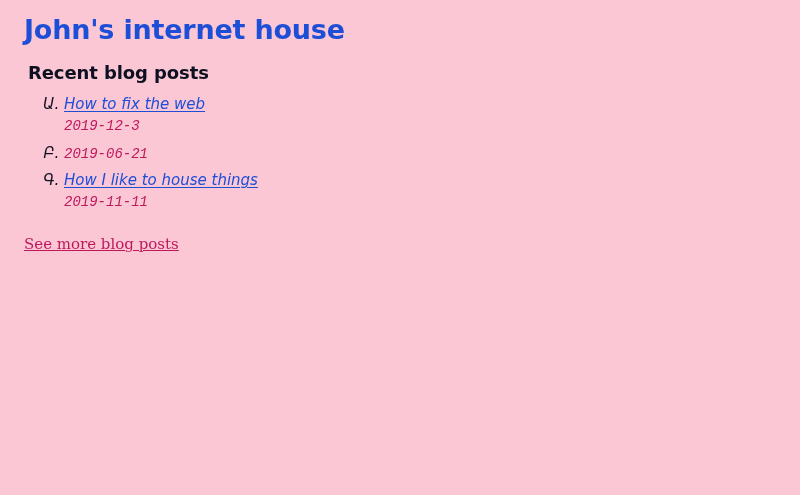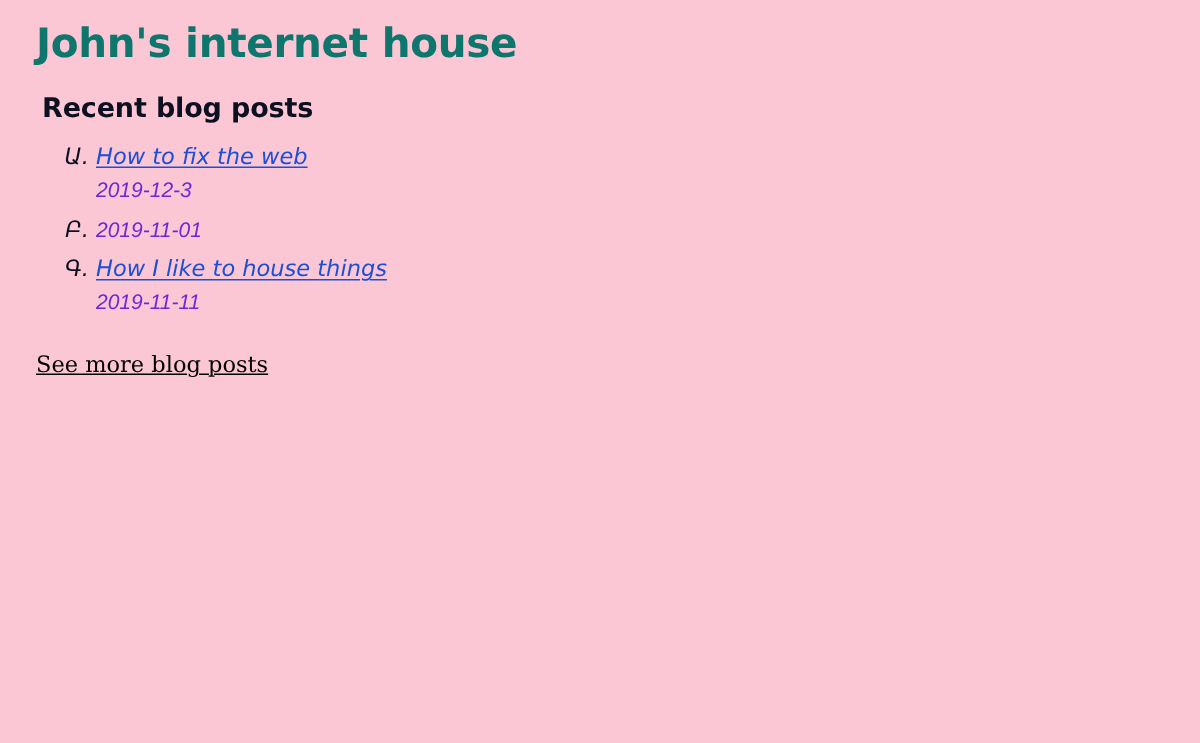--- a/index.html
+++ b/index.html
@@ -26,21 +26,21 @@
 
   
   .site-title {
     margin: 0;
     padding: 0;
     font-family: "DejaVu Sans", "Liberation Sans", sans-serif;
     font-weight: 700;
     font-size: 27px;
     line-height: 1.18;
     letter-spacing: -0.2px;
-    color: #0f766e;
+    color: #1d4ed8;
   }
 
   .section-title {
     margin: 16px 0 0 4px;
     padding: 0;
     font-family: "DejaVu Sans", "Liberation Sans", sans-serif;
     font-weight: 700;
     font-size: 18px;
     line-height: 1.2;
     letter-spacing: -0.1px;
@@ -72,40 +72,40 @@
     font-size: 15px;
     color: #1d4ed8;
     text-decoration: underline;
     text-decoration-thickness: 1px;
     text-underline-offset: 2px;
     cursor: pointer;
   }
 
   .post-date {
     display: block;
-    font-family: Liberation Sans, sans-serif;
+    font-family: Liberation Mono, monospace;
     font-style: italic;
     font-size: 14px;
     line-height: 1.45;
-    color: #6d28d9;
+    color: #be185d;
     margin-top: 1px;
   }
 
   
   .more-wrap {
     margin: 22px 0 0 0;
     padding: 0;
   }
 
   .more-link {
     font-family: "DejaVu Serif", "Liberation Serif", serif;
     font-style: normal;
     font-size: 15px;
     line-height: 1.3;
-    color: #000000;
+    color: #be185d;
     text-decoration: underline;
     text-decoration-thickness: 1px;
     text-underline-offset: 1px;
     cursor: pointer;
     margin-top: 38px;
   }
 </style>
 </head>
 <body style="background: rgb(251, 199, 212); color: rgb(13, 16, 33);">
 
@@ -116,21 +116,21 @@
   <h2 class="section-title">Recent blog posts</h2>
 
   <ol class="post-list" style="list-style-type: armenian;">
 
     <li>
       <a class="post-title" href="#">How to fix the web</a>
       <span class="post-date">2019-12-3</span>
     </li>
 
     <li>
-      <span class="post-date">2019-11-01</span>
+      <span class="post-date">2019-06-21</span>
     </li>
 
     <li>
       <a class="post-title" href="#">How I like to house things</a>
       <span class="post-date">2019-11-11</span>
     </li>
 
   </ol>
 
   <p class="more-wrap">

